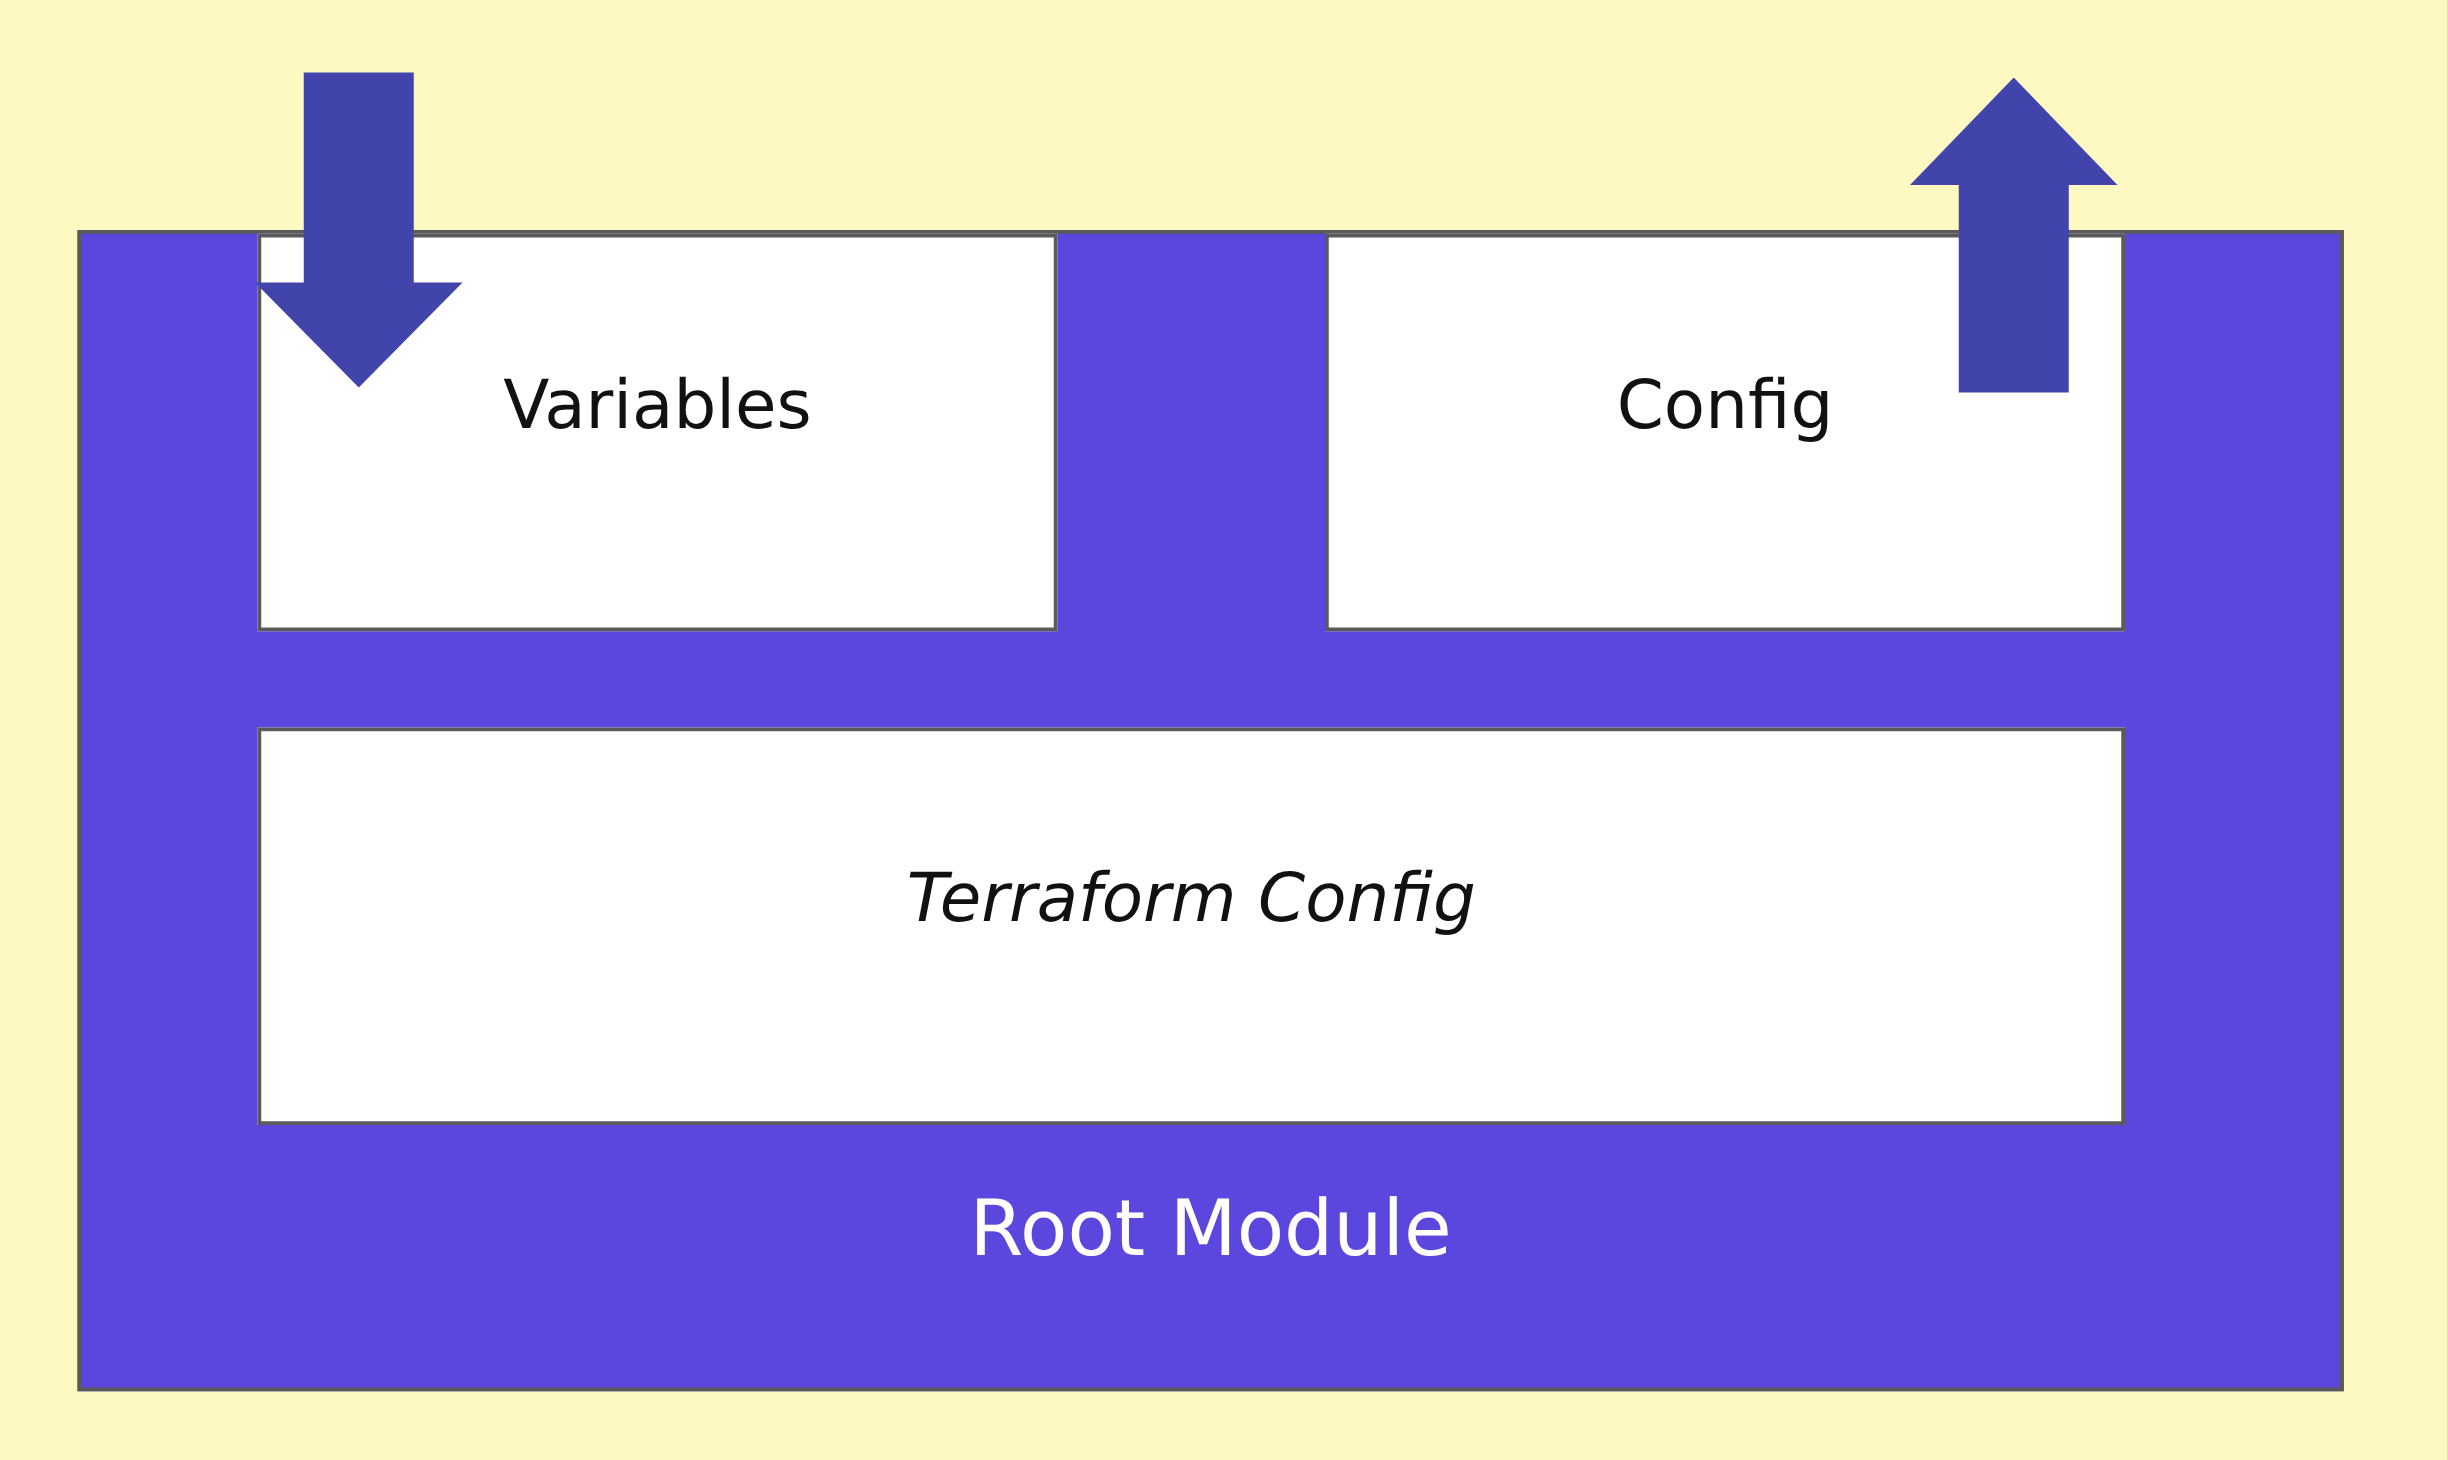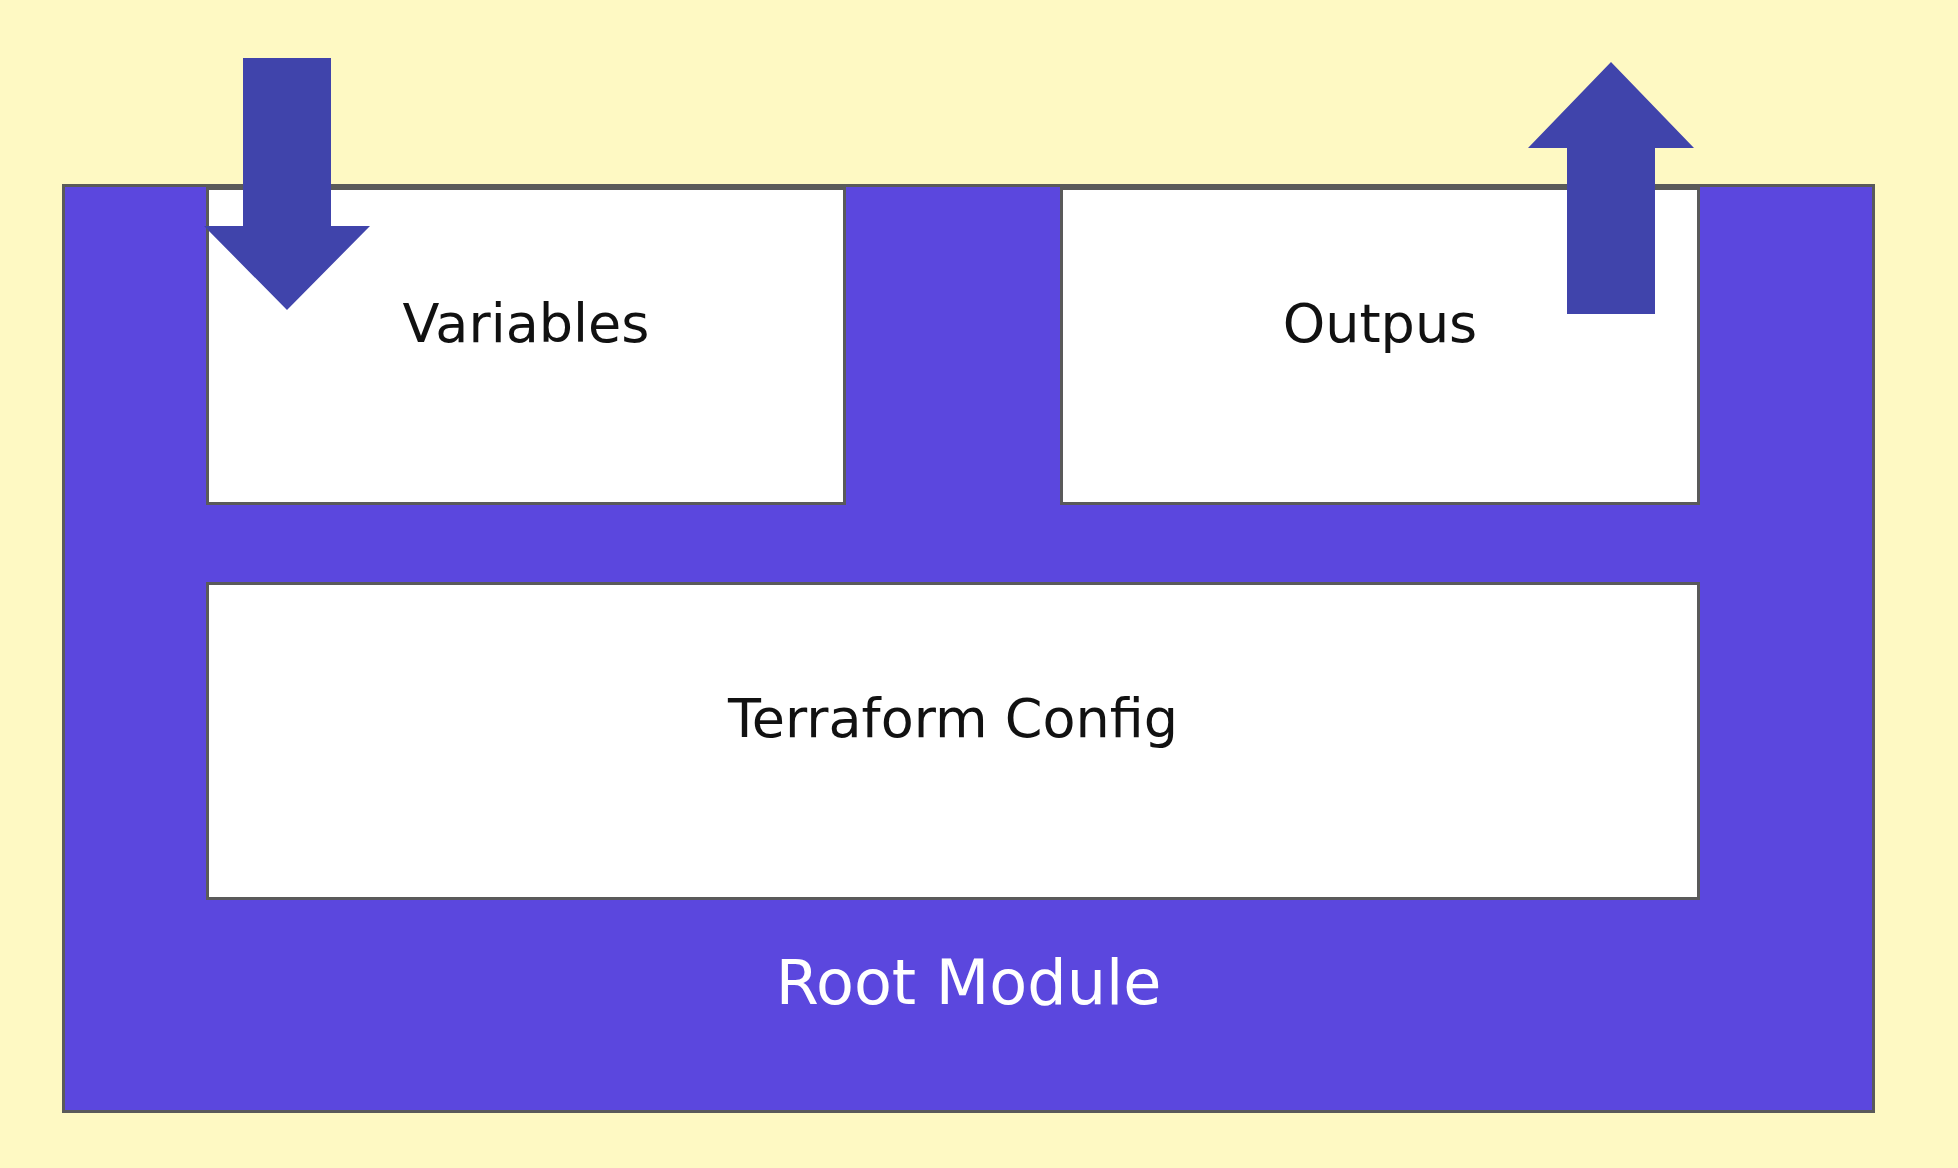--- a/index.html
+++ b/index.html
@@ -87,20 +87,21 @@
     height: 318px;
   }
 
   
   .box-variables .inner-box-label,
   .box-outputs .inner-box-label {
     transform: translateY(-22px);
   }
   .box-terraform-config .inner-box-label {
     transform: translateY(-22px);
+    font-style: italic;
   }
 
   
   .arrow-svg {
     position: absolute;
     overflow: visible;
   }
 
   .arrow-input {
     left: 198px;
@@ -121,21 +122,21 @@
 
 <div id="diagram-canvas">
 
   <div class="root-module" style="background: rgb(91, 71, 222); border-color: rgb(90, 90, 90);">
 
     <div class="inner-box box-variables" style="left: 141px; top: 0px; background: rgb(255, 255, 255); border-color: rgb(90, 90, 90);">
       <span class="inner-box-label" style="color: rgb(17, 17, 17);">Variables</span>
     </div>
 
     <div class="inner-box box-outputs" style="left: 995px; top: 0px; background: rgb(255, 255, 255); border-color: rgb(90, 90, 90);">
-      <span class="inner-box-label" style="color: rgb(17, 17, 17);">Outpus</span>
+      <span class="inner-box-label" style="color: rgb(17, 17, 17);">Config</span>
     </div>
 
     <div class="inner-box box-terraform-config" style="left: 141px; top: 395px; background: rgb(255, 255, 255); border-color: rgb(90, 90, 90);">
       <span class="inner-box-label" style="color: rgb(17, 17, 17);">Terraform Config</span>
     </div>
 
     <div class="root-module-label" style="color: rgb(255, 255, 255);">Root Module</div>
   </div>
 
   <svg class="arrow-svg arrow-input" viewBox="0 0 180 260" aria-hidden="true">

